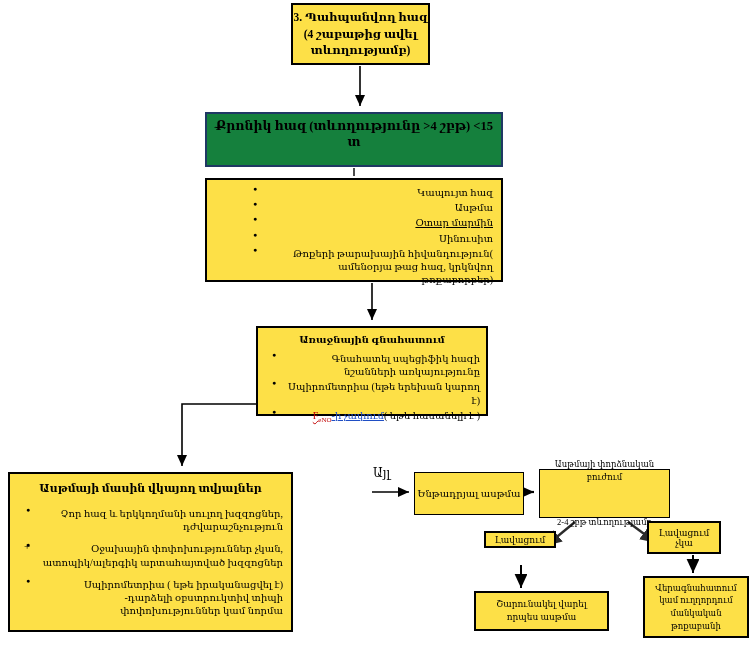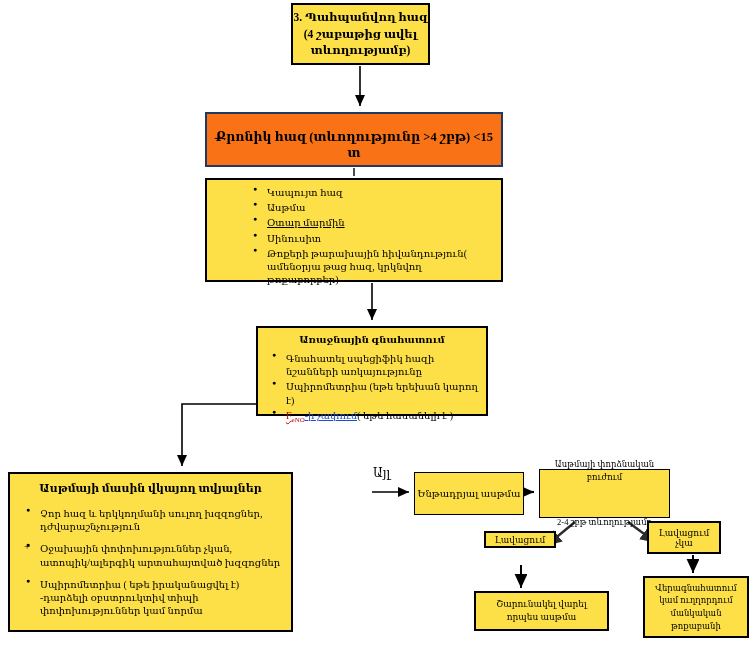--- a/index.html
+++ b/index.html
@@ -40,25 +40,25 @@
   #node-persistent-cough {
     left: 291px; top: 3px; width: 139px; height: 62px;
     border: 2.5px solid #000;
     font-size: 11.5px;
     line-height: 1.45;
     font-weight: bold;
   }
   #node-chronic-cough {
     left: 205px; top: 112px; width: 298px; height: 55px;
     border: 2.5px solid #1F3864;
-    background: #f97316;
+    background: #15803d;
     font-size: 12.5px;
     font-weight: bold;
     justify-content: flex-start;
-    padding-top: 15px;
+    padding-top: 4px;
   }
   #node-causes-list {
     left: 205px; top: 178px; width: 298px; height: 104px;
     border: 2.5px solid #000;
     padding: 6px 8px 4px 8px;
   }
   #node-initial-assessment {
     left: 256px; top: 326px; width: 232px; height: 90px;
     border: 2.5px solid #000;
     padding: 6px 6px 4px 6px;
@@ -94,20 +94,21 @@
   #node-reassess {
     left: 643px; top: 576px; width: 106px; height: 62px;
     font-size: 8.5px;
     line-height: 1.5;
   }
   
   ul.bullets {
     margin: 0;
     padding-left: 52px;
     list-style: none;
+    text-align: right;
   }
   ul.bullets.narrow { padding-left: 22px; }
   ul.bullets li {
     position: relative;
     font-size: 10px;
     line-height: 1.32;
     margin-bottom: 2px;
   }
   ul.bullets li::before {
     content: "\25CF";

